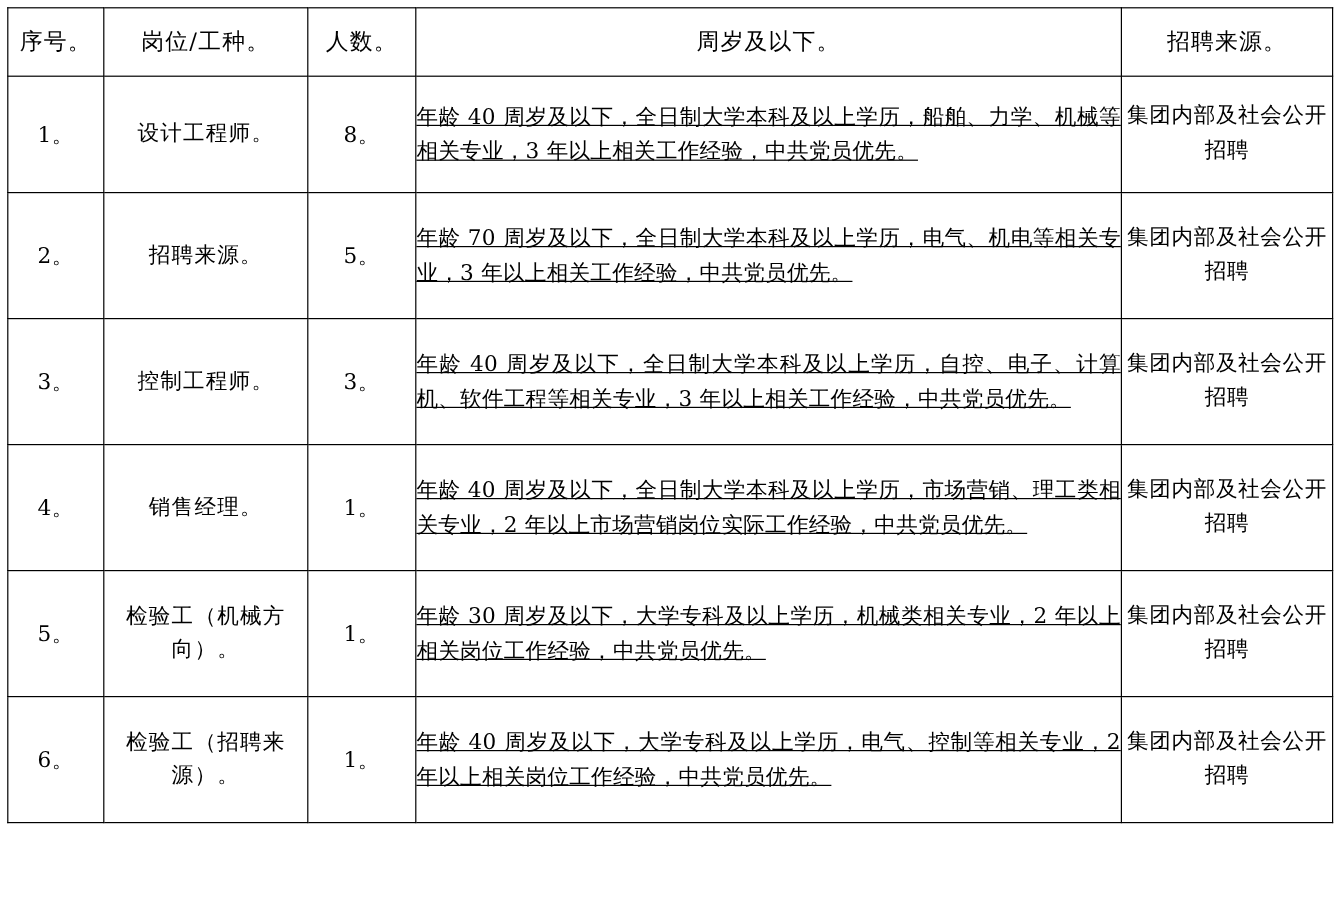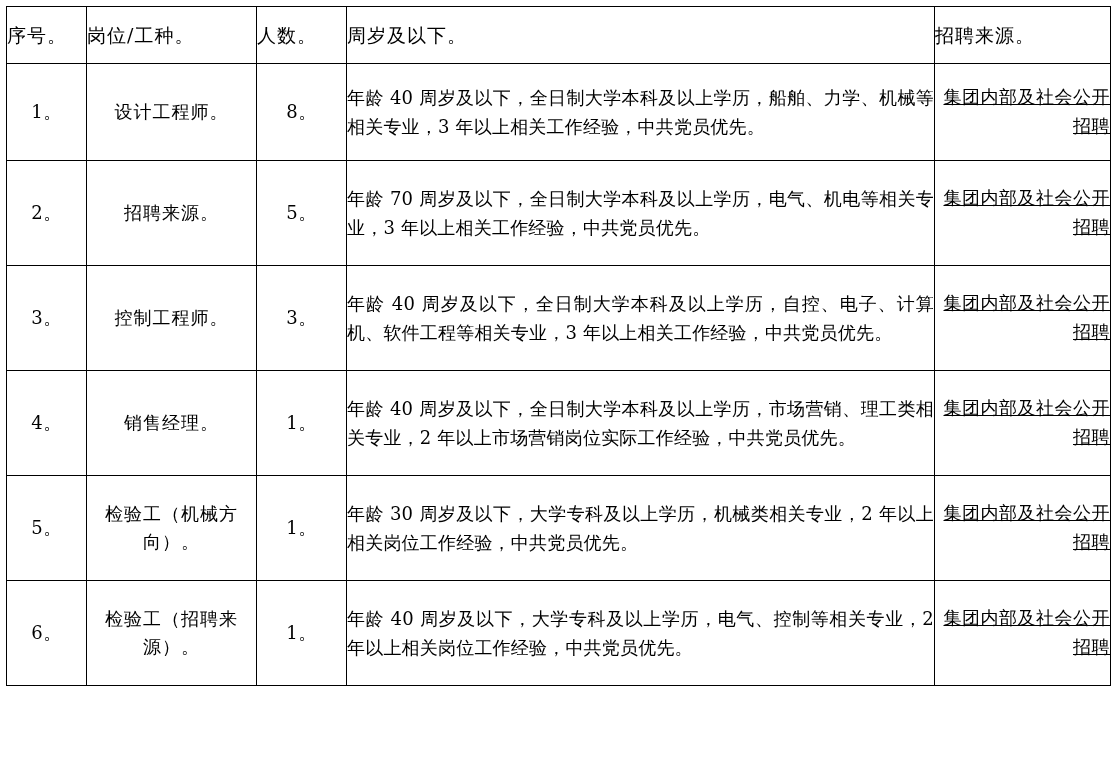--- a/index.html
+++ b/index.html
@@ -35,20 +35,21 @@
   }
   
   col.c-no    { width: 80px; }
   col.c-post  { width: 170px; }
   col.c-num   { width: 90px; }
   col.c-cond  { width: 588px; }
   col.c-src   { width: 176px; }
 
   thead td {
     height: 56px;
+    text-align: center;
     font-size: 19px;
     letter-spacing: 1px;
   }
   thead td .hdr {
     display: block;
     line-height: 1.2;
   }
 
   tbody td {
     font-size: 18px;
@@ -68,27 +69,27 @@
   td.cell-num {
     text-align: center;
     letter-spacing: 0.5px;
   }
   td.cell-cond {
     text-align: justify;
     text-justify: inter-ideograph;
     line-height: 1.62;
     padding: 10px 12px 10px 10px;
     letter-spacing: 0.2px;
+    text-decoration: underline;
   }
   td.cell-src {
-    text-align: right;
+    text-align: center;
     line-height: 1.6;
     padding: 8px 10px;
     letter-spacing: 0.5px;
-    text-decoration: underline;
   }
   
   tr.r-1 td { height: 96px; }
   tr.r-2 td { height: 104px; }
   tr.r-3 td { height: 104px; }
   tr.r-4 td { height: 104px; }
   tr.r-5 td { height: 104px; }
   tr.r-6 td { height: 104px; }
 </style>
 </head>

